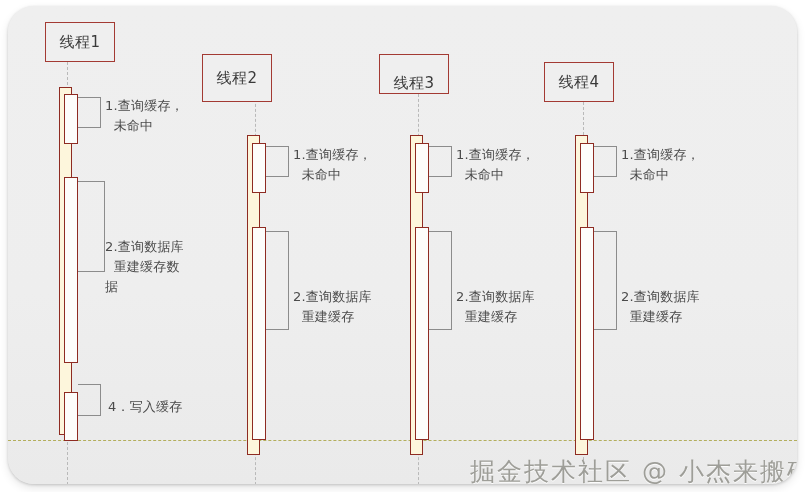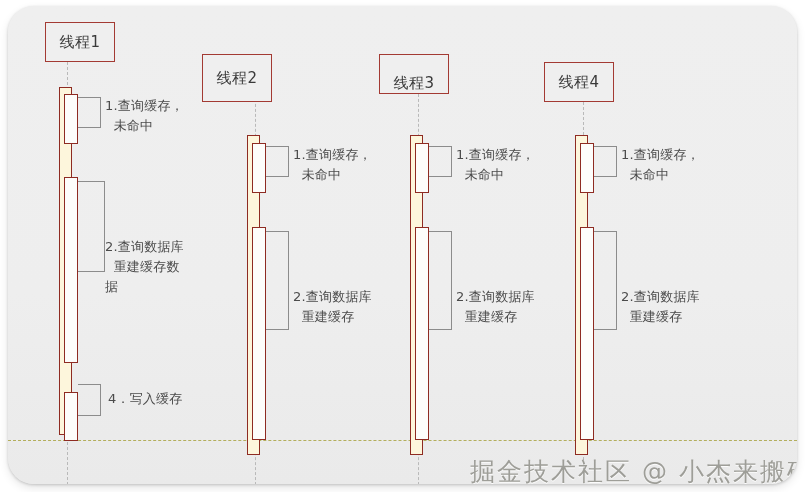--- a/index.html
+++ b/index.html
@@ -156,21 +156,21 @@
           <div class="selfmsg" style="left: 586px; top: 225px; width: 23px; height: 99px;"></div>
           <div class="arrowhead" style="left: 577px; top: 314px;"></div>
         </div>
 
       <div id="labels">
           <div class="msglabel" style="left: 97px; top: 90px;">1.查询缓存，
   未命中</div>
           <div class="msglabel" style="left: 97px; top: 231px;">2.查询数据库
   重建缓存数
 据</div>
-          <div class="msglabel" style="left: 100px; top: 383px;">4．写入缓存</div>
+          <div class="msglabel" style="left: 100px; top: 391px;">4．写入缓存</div>
           <div class="msglabel" style="left: 285px; top: 139px;">1.查询缓存，
   未命中</div>
           <div class="msglabel" style="left: 285px; top: 281px;">2.查询数据库
   重建缓存</div>
           <div class="msglabel" style="left: 448px; top: 139px;">1.查询缓存，
   未命中</div>
           <div class="msglabel" style="left: 448px; top: 281px;">2.查询数据库
   重建缓存</div>
           <div class="msglabel" style="left: 613px; top: 139px;">1.查询缓存，
   未命中</div>

